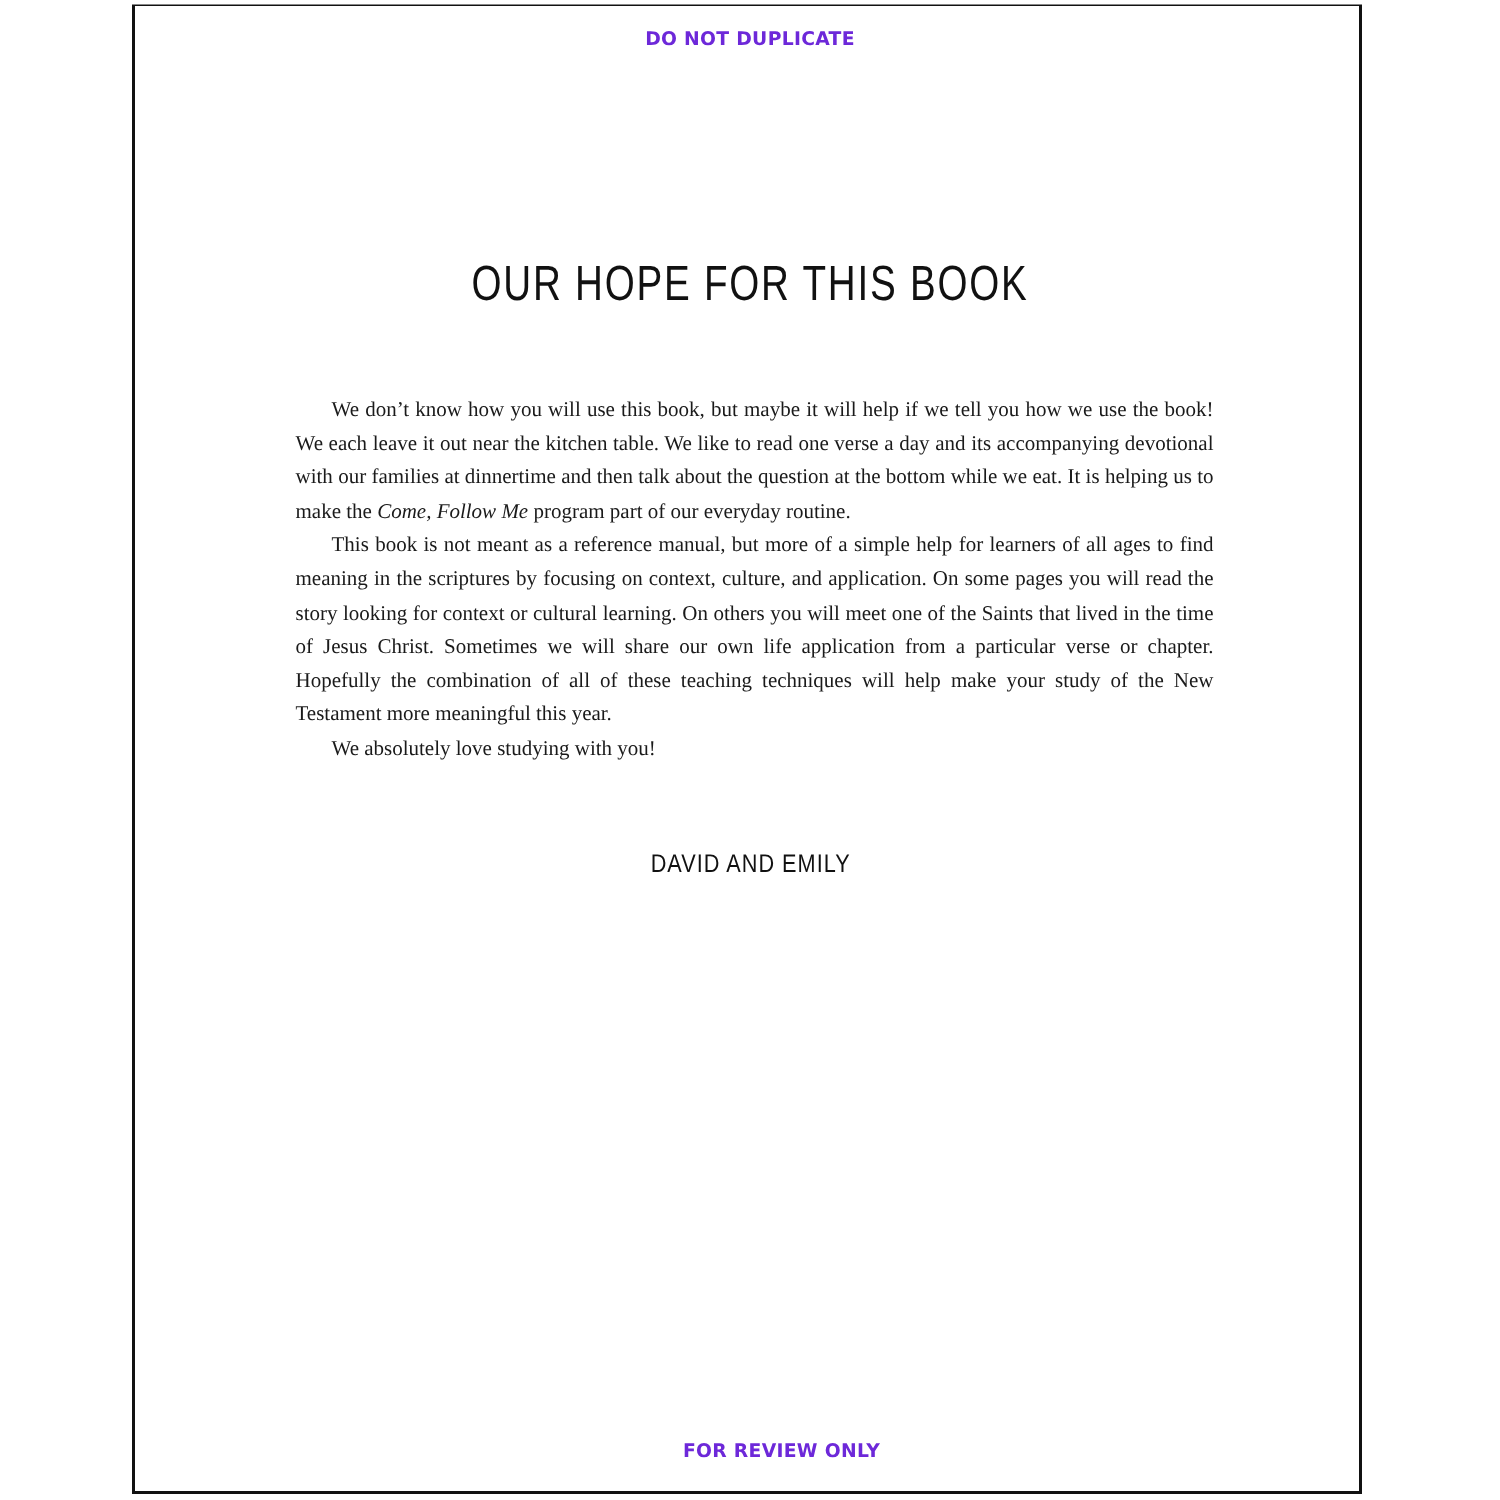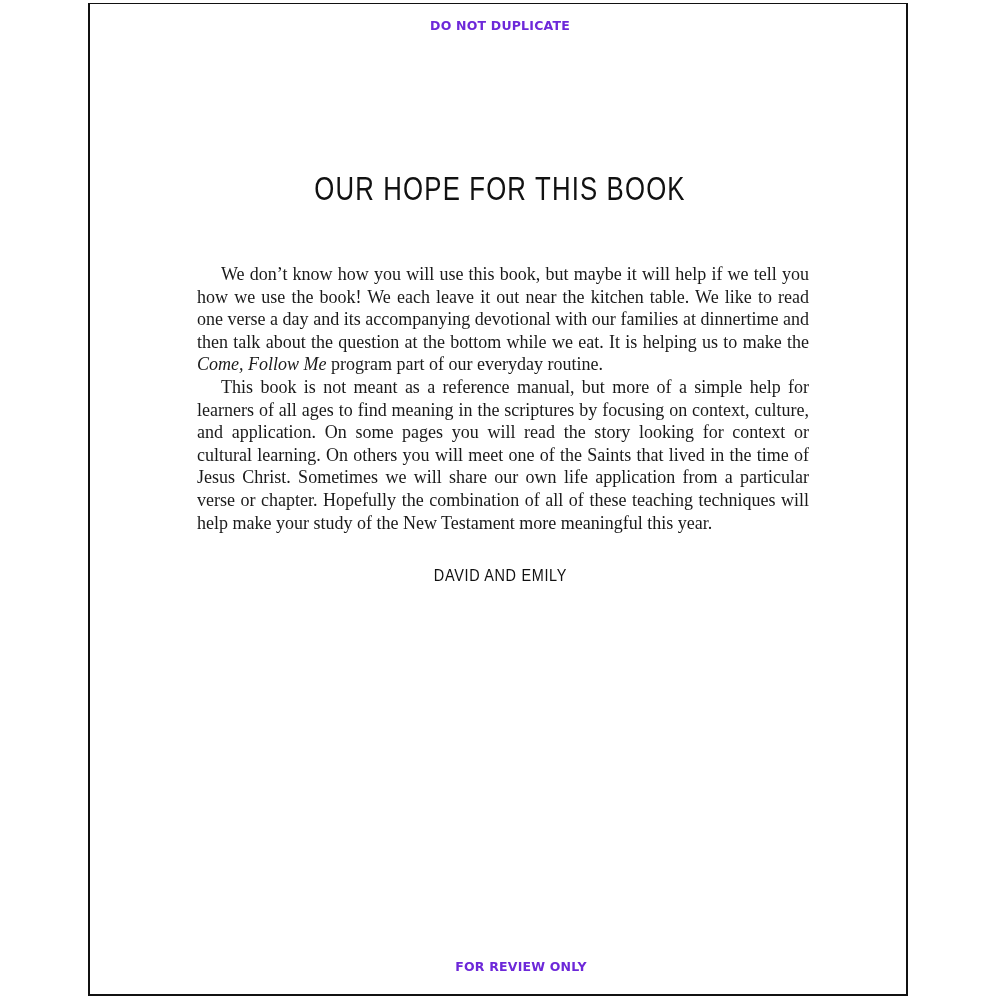--- a/index.html
+++ b/index.html
@@ -34,21 +34,21 @@
     letter-spacing: 1.5px;
     color: #111;
     transform: scaleX(0.78);
     font-weight: normal;
   }
   .body-text {
     position: absolute;
     left: 197px; top: 263px;
     width: 612px;
     font-family: "Liberation Serif", serif;
-    font-size: 18px;
+    font-size: 14px;
     line-height: 22.6px;
     color: #1a1a1a;
     text-align: justify;
   }
   .body-text p { margin: 0; text-indent: 24px; }
   .body-text em { font-style: italic; }
   .signature {
     position: absolute;
     left: 0; right: 0; top: 566px;
     text-align: center;
@@ -65,17 +65,18 @@
 
 <div class="page"></div>
 
 <div class="watermark wm-top">DO NOT DUPLICATE</div>
 
 <div class="title">OUR HOPE FOR THIS BOOK</div>
 
 <div class="body-text">
   <p><span>We don’t know how you will use this book, but maybe it will help if we tell you how we use the book! We each leave it out near the kitchen table. We like to read one verse a day and its accompanying devotional with our families at dinnertime and then talk about the question at the bottom while we eat. It is helping us to make the </span><em>Come, Follow Me</em><span> program part of our everyday routine.</span></p>
   <p>This book is not meant as a reference manual, but more of a simple help for learners of all ages to find meaning in the scriptures by focusing on context, culture, and application. On some pages you will read the story looking for context or cultural learning. On others you will meet one of the Saints that lived in the time of Jesus Christ. Sometimes we will share our own life application from a particular verse or chapter. Hopefully the combination of all of these teaching techniques will help make your study of the New Testament more meaningful this year.</p>
+  <p>We absolutely love studying with you!</p>
 </div>
 
 <div class="signature"><span>DAVID AND EMILY</span></div>
 
 <div class="watermark wm-bottom">FOR REVIEW ONLY</div>
 
 </body></html>

